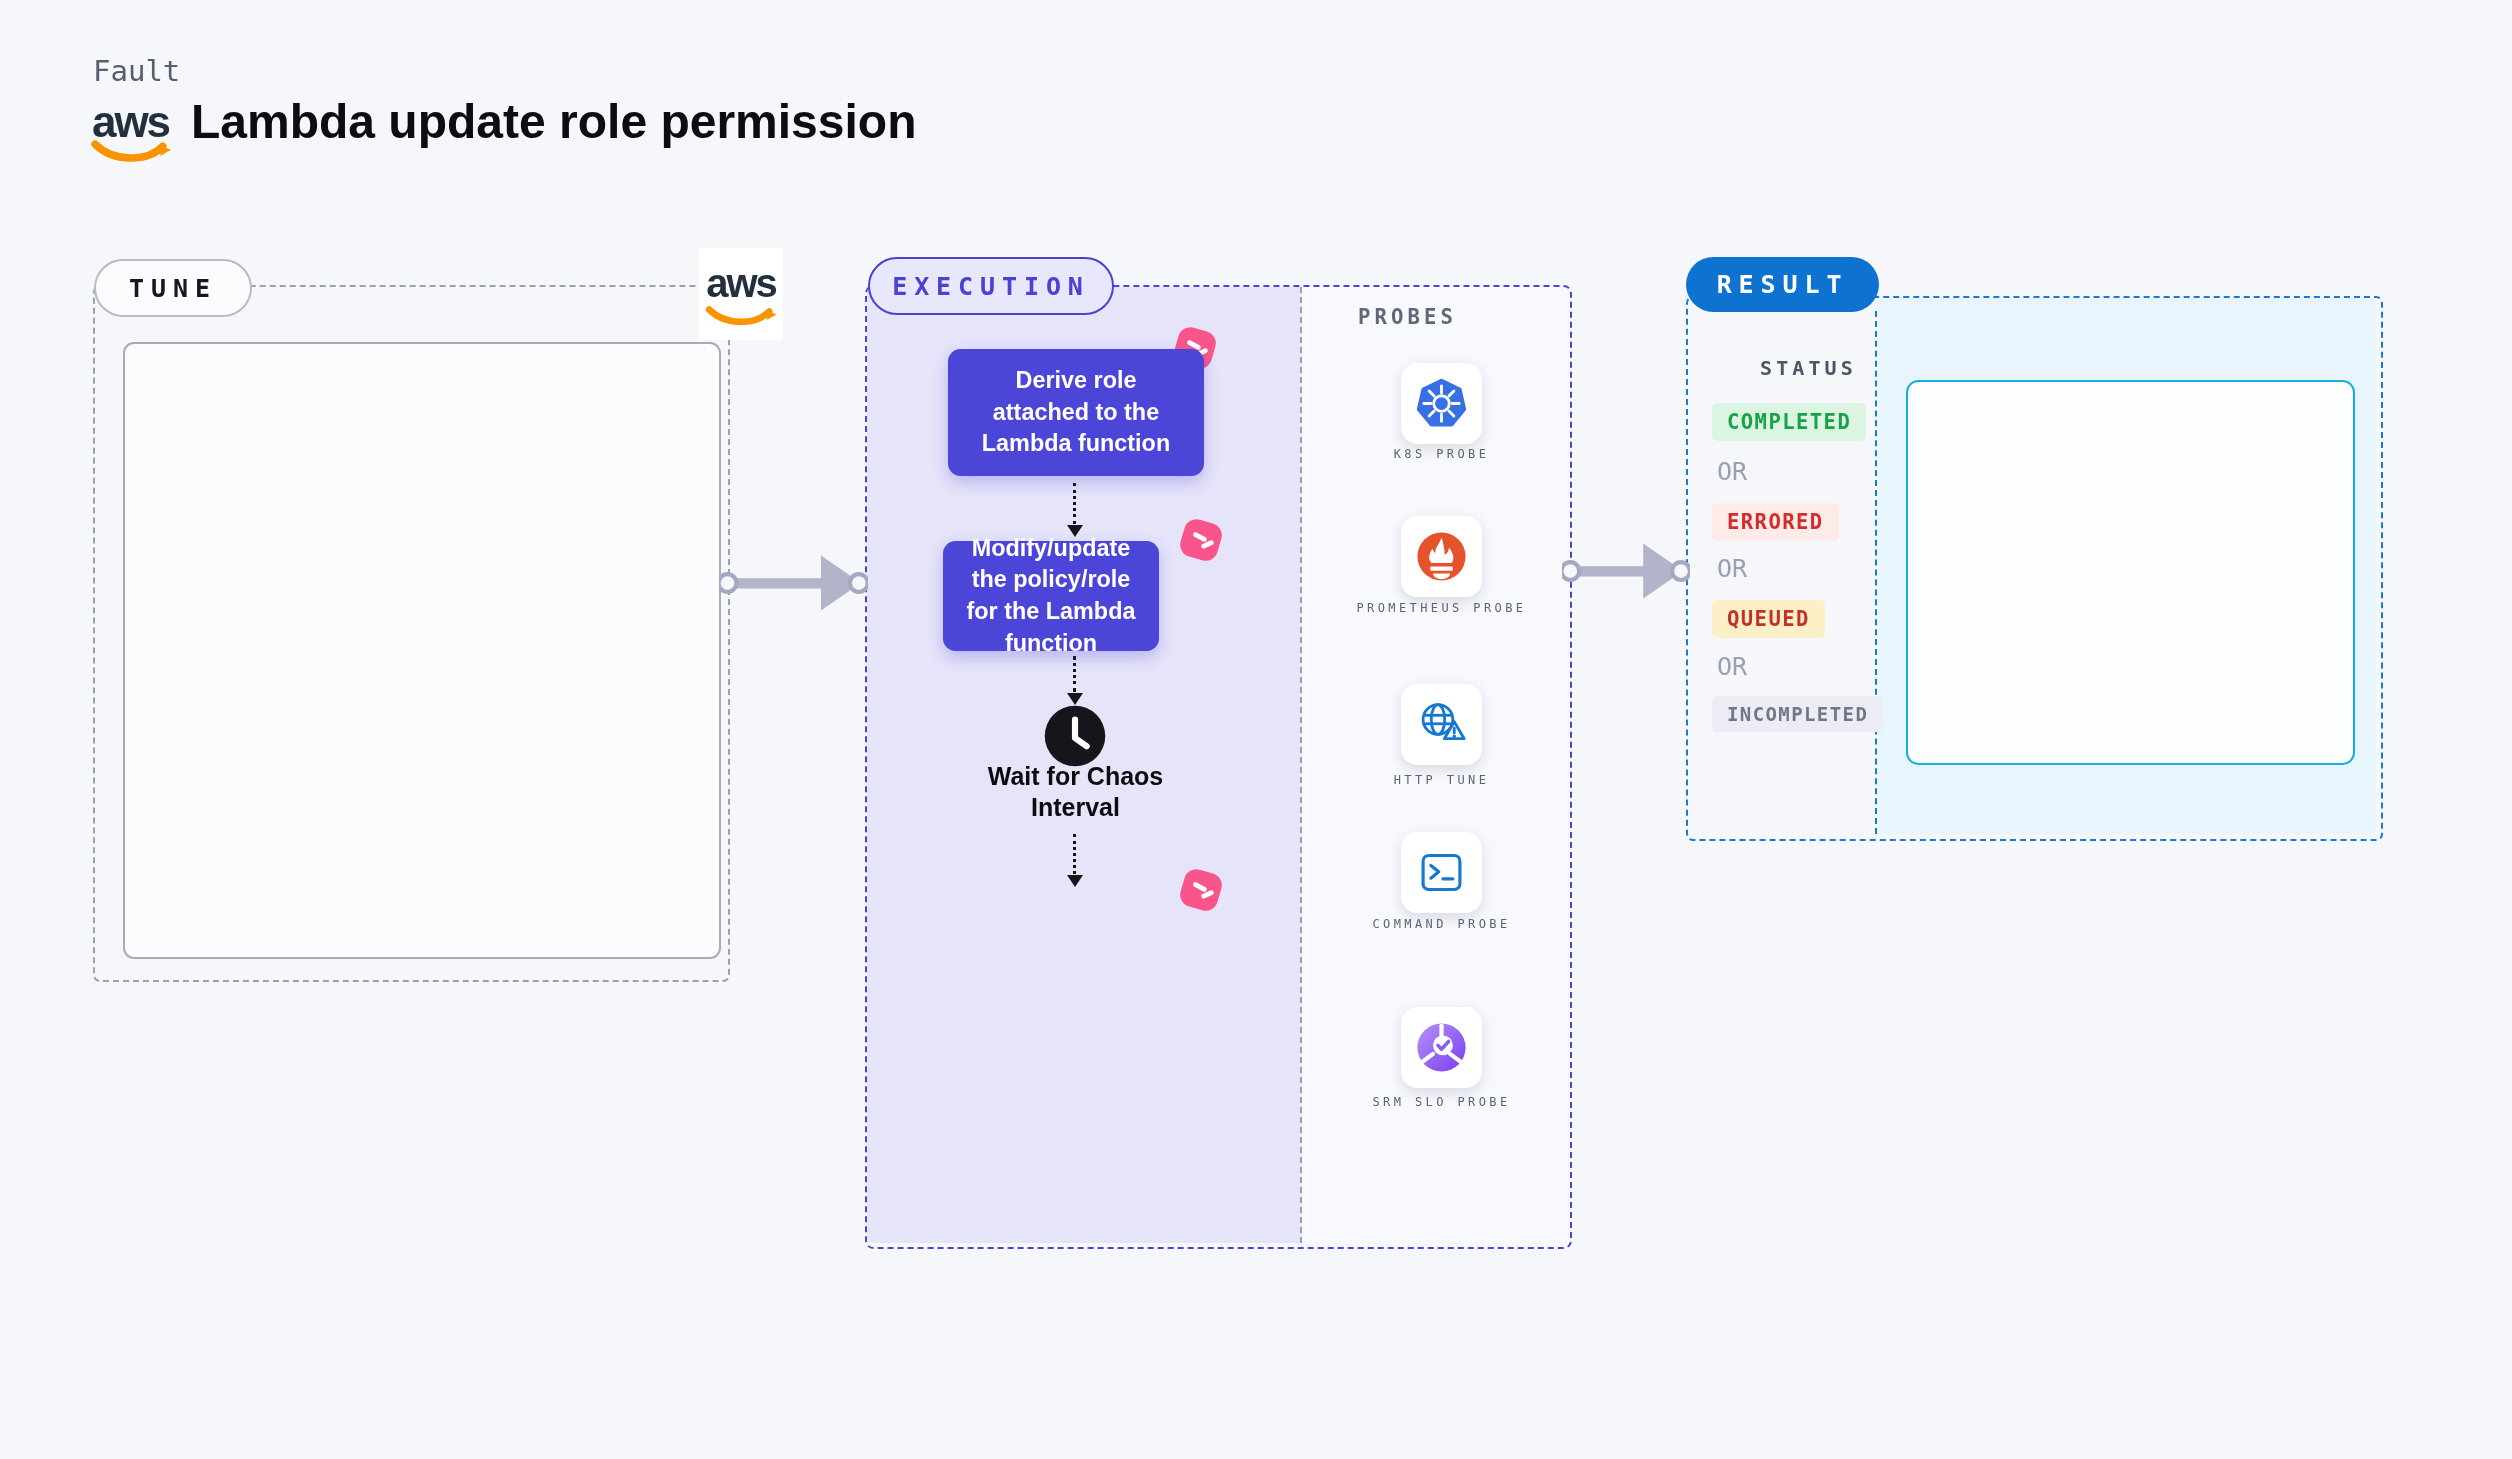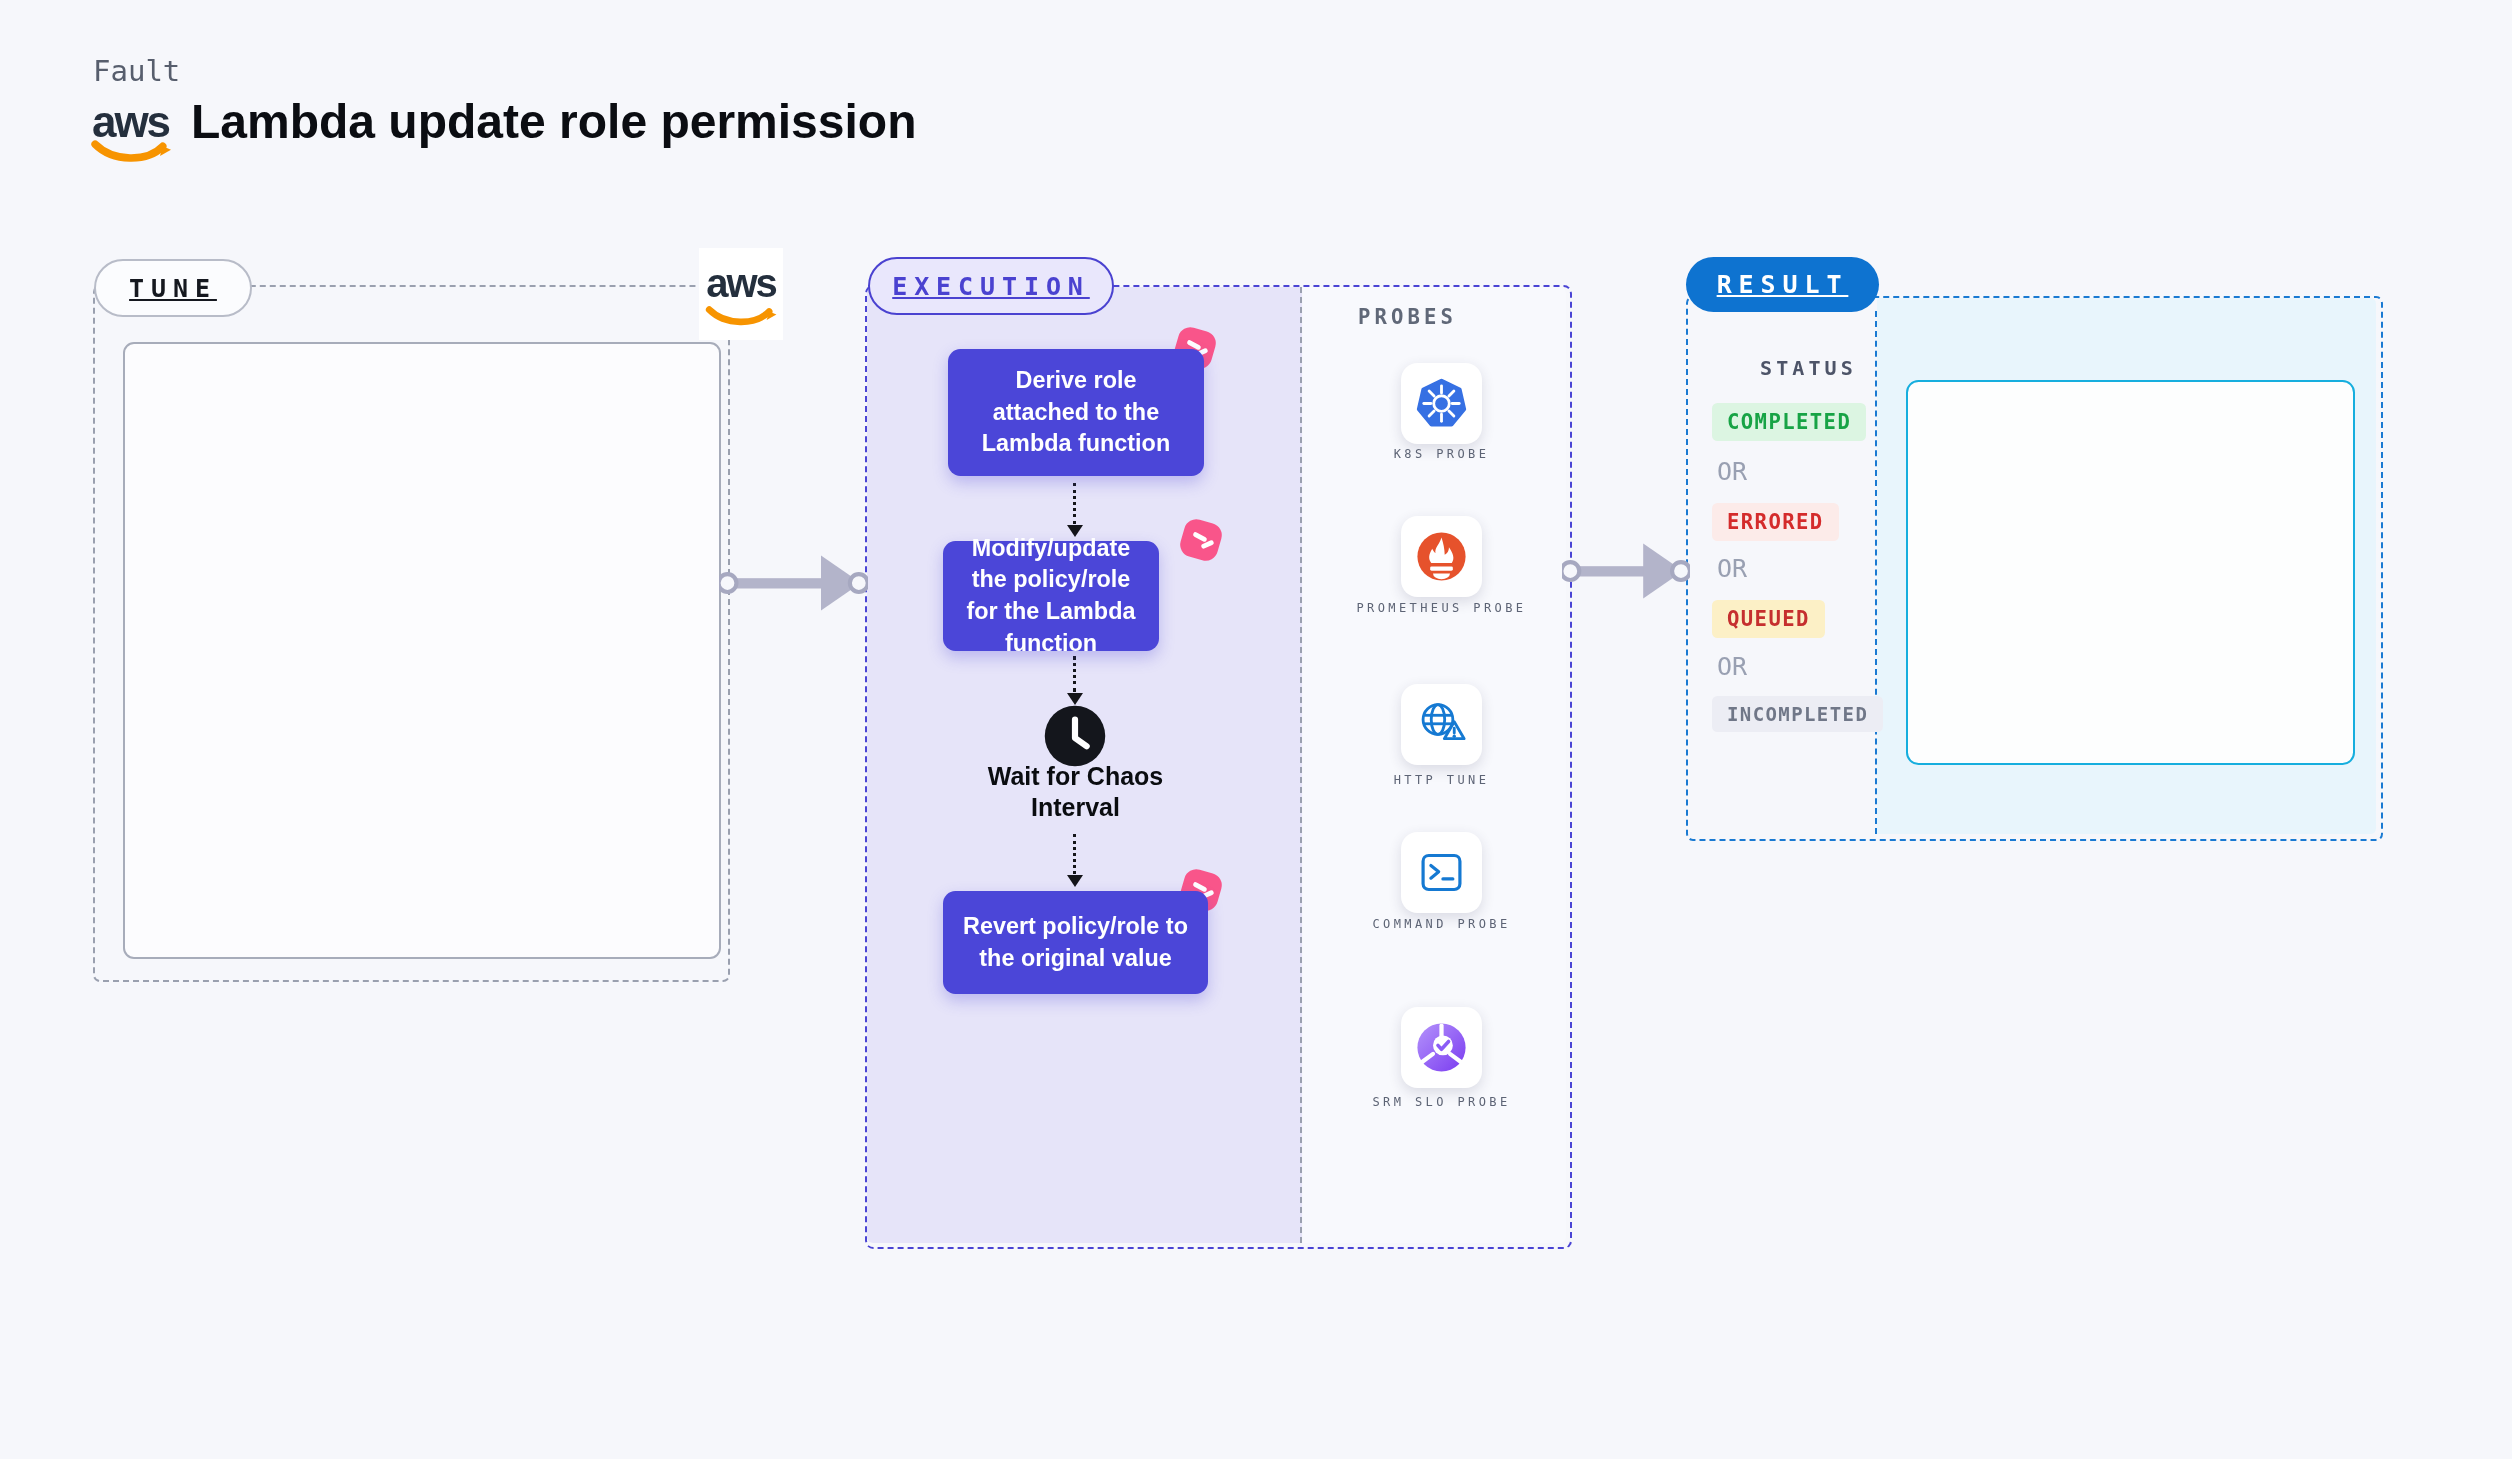--- a/index.html
+++ b/index.html
@@ -14,21 +14,21 @@
   .fault-label{left:93px;top:54px;font-size:29px;color:#575e6d;}
   .page-title{left:191px;top:94px;font-size:48px;font-weight:bold;color:#0b0d12;white-space:nowrap;}
   .aws-logo{display:flex;flex-direction:column;align-items:center;line-height:.85;}
   .aws-word{font-family:"Liberation Sans",sans-serif;font-weight:bold;color:#242f3d;letter-spacing:-2.1px;}
   .aws-hdr{left:89px;top:103px;width:83px;}
   .aws-hdr .aws-word{font-size:44px;}
 
   
   .tune-box{left:93px;top:285px;width:633px;height:693px;border:2.1px dashed #9aa0af;border-radius:6.9px;}
   .pill{border-radius:41px;display:flex;align-items:center;justify-content:center;
-        font-weight:bold;letter-spacing:6.9px;white-space:nowrap;text-decoration:underline;}
+        font-weight:bold;letter-spacing:6.9px;white-space:nowrap;}
   .tune-badge{left:94px;top:259px;width:154px;height:54px;background:#fbfcfe;border:2.1px solid #b8bcc8;
         font-size:25px;color:#15181f;z-index:3;}
   .tune-aws{left:699px;top:248px;width:84px;height:92px;background:#ffffff;z-index:2;
         display:flex;flex-direction:column;align-items:center;justify-content:center;}
   .tune-aws .aws-word{font-size:40px;}
 
   .ui-card{left:123px;top:342px;width:594px;height:613px;background:#fcfcfe;
         border:2.1px solid #a7acba;border-radius:11px;z-index:1;}
   .ui-header{left:141px;top:360px;width:558px;height:52px;background:#d6d6e0;border-radius:5.5px;
         font-size:26px;color:#42475a;}
@@ -184,21 +184,20 @@
     <path d="M42 47 l11 -5" stroke="#ffffff" stroke-width="7" stroke-linecap="round"></path>
   </svg>
   <svg class="abs pink-icon" style="left:1175px;top:864px;" viewBox="0 0 76 76">
     <rect x="10" y="10" width="56" height="56" rx="18" fill="#f9558a" transform="rotate(16 38 38)"></rect>
     <path d="M30 30 l13 7" stroke="#ffffff" stroke-width="7" stroke-linecap="round"></path>
     <path d="M42 47 l11 -5" stroke="#ffffff" stroke-width="7" stroke-linecap="round"></path>
   </svg>
 
   <div class="abs flow-box flow-box-1">Derive role attached to the Lambda function</div>
   <div class="abs flow-box flow-box-2">Modify/update the policy/role for the Lambda function</div>
-  <div class="abs flow-box flow-box-3">Revert policy/role to the original value</div>
 
   <div class="abs dotline" style="left:1073px;top:483px;height:41px;"></div>
   <div class="abs dothead" style="left:1067px;top:525px;"></div>
   <div class="abs dotline" style="left:1073px;top:656px;height:36px;"></div>
   <div class="abs dothead" style="left:1067px;top:693px;"></div>
   <div class="abs dotline" style="left:1073px;top:834px;height:40px;"></div>
   <div class="abs dothead" style="left:1067px;top:875px;"></div>
 
   <svg class="abs" style="left:1042px;top:703px;" width="66" height="66" viewBox="0 0 96 96">
     <circle cx="48" cy="48" r="44" fill="#14161c"></circle>

